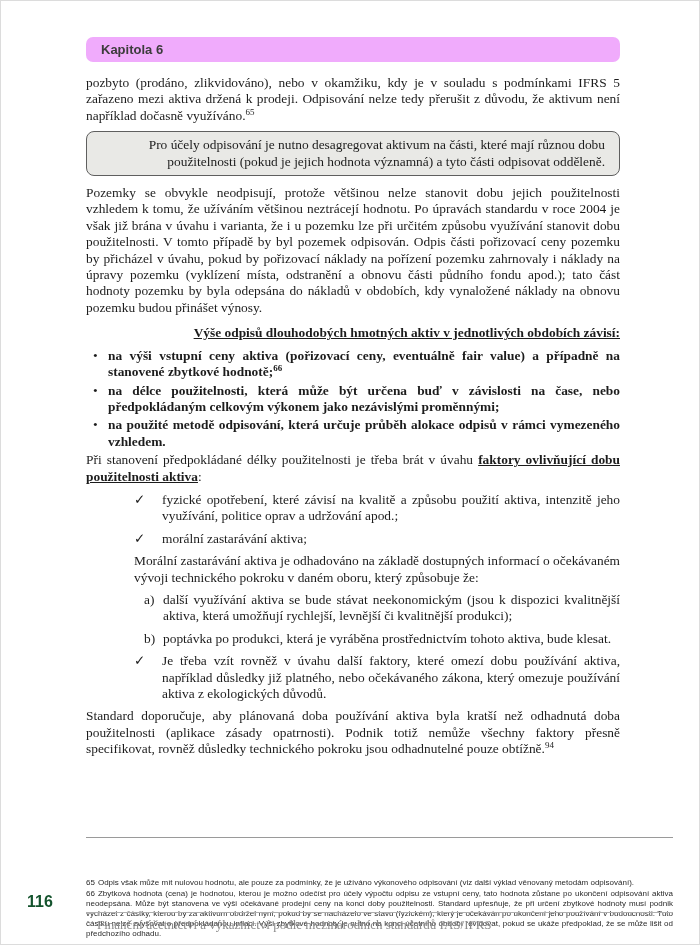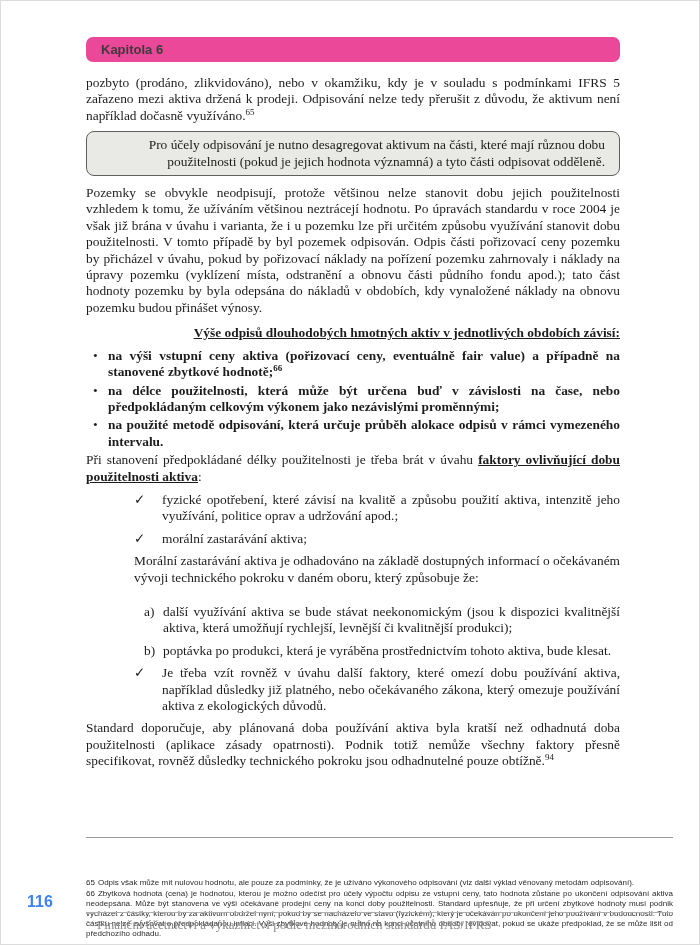--- a/index.html
+++ b/index.html
@@ -7,21 +7,21 @@
   body {
     background:#ffffff;
     font-family:"Liberation Serif", serif;
     color:#1c1c1c;
     position:relative;
     overflow:hidden;
     border:1px solid #dcdcdc;
   }
   .chapter-tab {
     position:absolute; left:85px; top:36px; width:534px; height:25px;
-    background:#ec4899; border-radius:7px;
+    background:#f0abfc; border-radius:7px;
     display:flex; align-items:center; padding-left:15px;
     font-family:"Liberation Sans", sans-serif; font-weight:bold;
     font-size:13px; color:#3c3c3c;
   }
   .content {
     position:absolute; left:85px; top:74px; width:534px;
     font-size:13.4px; line-height:16.4px; text-align:justify;
   }
   .para { margin-bottom:7px; }
   .callout {
@@ -30,37 +30,37 @@
   }
   .heading { font-weight:bold; margin:9px 0 6px 0; text-align:right; }
   .heading span { text-decoration:underline; }
   .bold-u { font-weight:bold; text-decoration:underline; }
   .bullet-row { display:flex; margin-bottom:2px; }
   .bullet-marker { width:22px; flex:none; padding-left:7px; }
   .bullet-text { flex:1; text-align:justify;font-weight:bold; }
   .check-row { display:flex; margin:6px 0 6px 48px; }
   .check-marker { width:28px; flex:none; }
   .check-text { flex:1; text-align:justify; }
-  .moral { margin:0 0 18px 48px; }
+  .moral { margin:0 0 6px 48px; }
   .sub-row { display:flex; margin:0 0 6px 58px; }
   .sub-label { width:19px; flex:none; }
   .sub-text { flex:1; text-align:justify; }
   sup { font-size:9px; vertical-align:super; line-height:0; }
   .fn-rule { position:absolute; left:85px; top:836px; width:587px; border-top:1px solid #9a9a9a; }
   .footnotes {
     position:absolute; left:85px; top:841px; width:587px;
     font-family:"Liberation Sans", sans-serif; font-size:8px; line-height:10px;
     color:#2a2a2a; text-align:justify;margin-top:36px;
   }
   .fn { margin-bottom:1px; }
   .fn-num { margin-right:3px; }
   .page-num {
     position:absolute; left:26px; top:892px;
     font-family:"Liberation Sans", sans-serif; font-weight:bold;
-    font-size:16px; color:#3b82f6;
+    font-size:16px; color:#14532d;
   }
   .footer-rule { position:absolute; left:85px; top:911px; width:587px; border-top:1px solid #b0b0b0; }
   .footer-text {
     position:absolute; left:96px; top:916px;
     font-family:Liberation Serif, serif; font-size:13px; color:#8b8b8b;
   }
 </style>
 </head>
 <body>
 
@@ -84,21 +84,21 @@
     <div class="bullet-row">
       <span class="bullet-marker">•</span>
       <span class="bullet-text"><span>na výši vstupní ceny aktiva (pořizovací ceny, eventuálně fair value) a případně na stanovené zbytkové hodnotě;</span><sup>66</sup></span>
     </div>
     <div class="bullet-row">
       <span class="bullet-marker">•</span>
       <span class="bullet-text">na délce použitelnosti, která může být určena buď v závislosti na čase, nebo předpokládaným celkovým výkonem jako nezávislými proměnnými;</span>
     </div>
     <div class="bullet-row">
       <span class="bullet-marker">•</span>
-      <span class="bullet-text">na použité metodě odpisování, která určuje průběh alokace odpisů v rámci vymezeného intervalu.</span>
+      <span class="bullet-text">na použité metodě odpisování, která určuje průběh alokace odpisů v rámci vymezeného vzhledem.</span>
     </div>
   </div>
 
   <p class="para" style="margin-top:1px;"><span>Při stanovení předpokládané délky použitelnosti je třeba brát v úvahu </span><span class="bold-u">faktory ovlivňující dobu použitelnosti aktiva</span><span>:</span></p>
 
   <div>
     <div class="check-row">
       <span class="check-marker">✓</span>
       <span class="check-text">fyzické opotřebení, které závisí na kvalitě a způsobu použití aktiva, intenzitě jeho využívání, politice oprav a udržování apod.;</span>
     </div>

